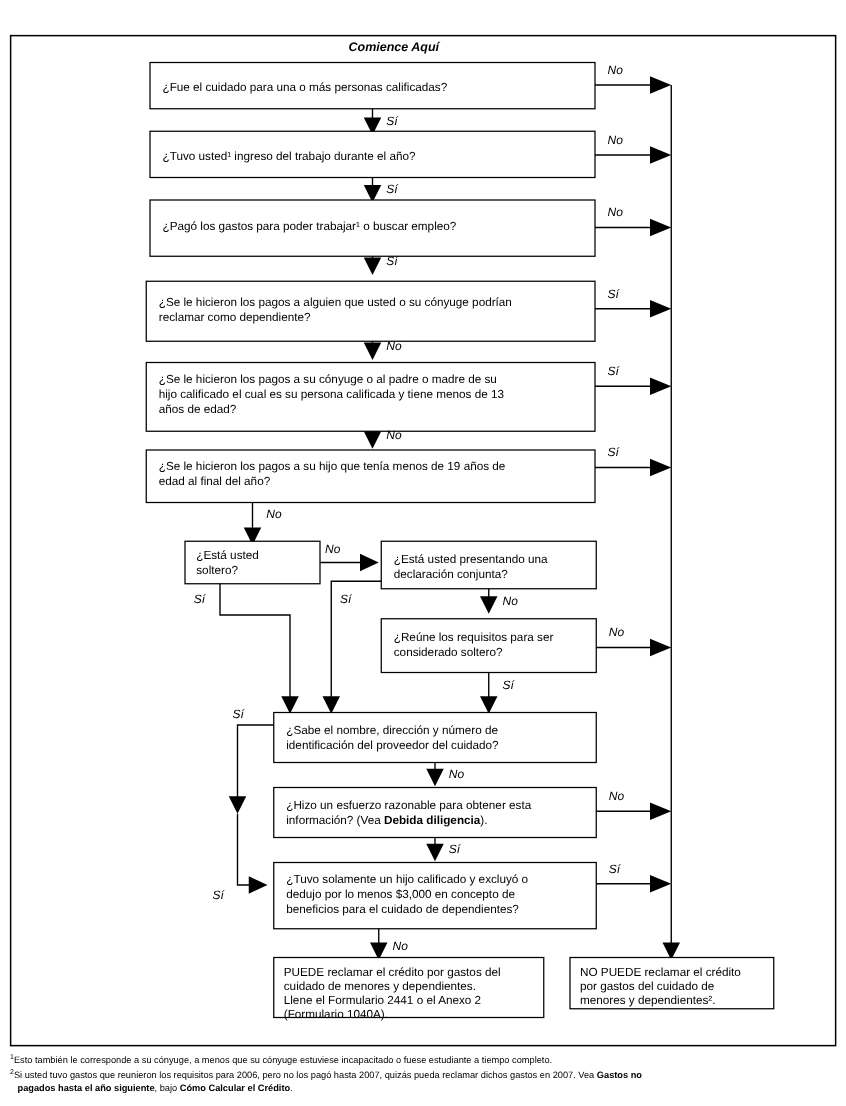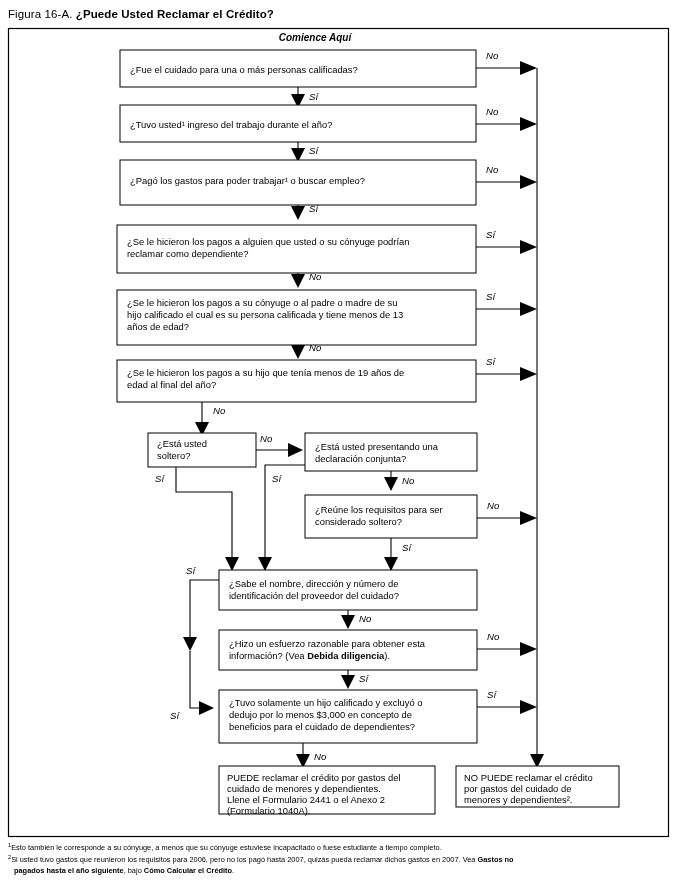--- a/index.html
+++ b/index.html
@@ -49,24 +49,20 @@
   .rect     { fill: #ffffff; stroke: #000000; stroke-width: 1; }
   .outer    { fill: none; stroke: #000000; stroke-width: 1.2; }
   .ln       { stroke: #000000; stroke-width: 1.1; fill: none; }
   .arrowhead { fill: #000000; stroke: none; }
 </style>
 </head>
 <body>
 
 <div id="page">
 
-  <div class="fig-title">
-    <span class="plain">Figura 16-A.</span>
-    <b>¿Puede Usted Reclamar el Crédito?</b>
-  </div>
 
   <svg class="chart" width="677" height="885" viewBox="0 0 677 885">
 
     <rect class="outer" x="8.5" y="28.5" width="660" height="808"></rect>
 
     <text class="startlbl" x="315" y="41" text-anchor="middle">Comience Aquí</text>
 
     <rect class="rect" x="120" y="50" width="356" height="37"></rect>
     <text class="boxtext" x="130" y="73">¿Fue el cuidado para una o más personas calificadas?</text>
 

